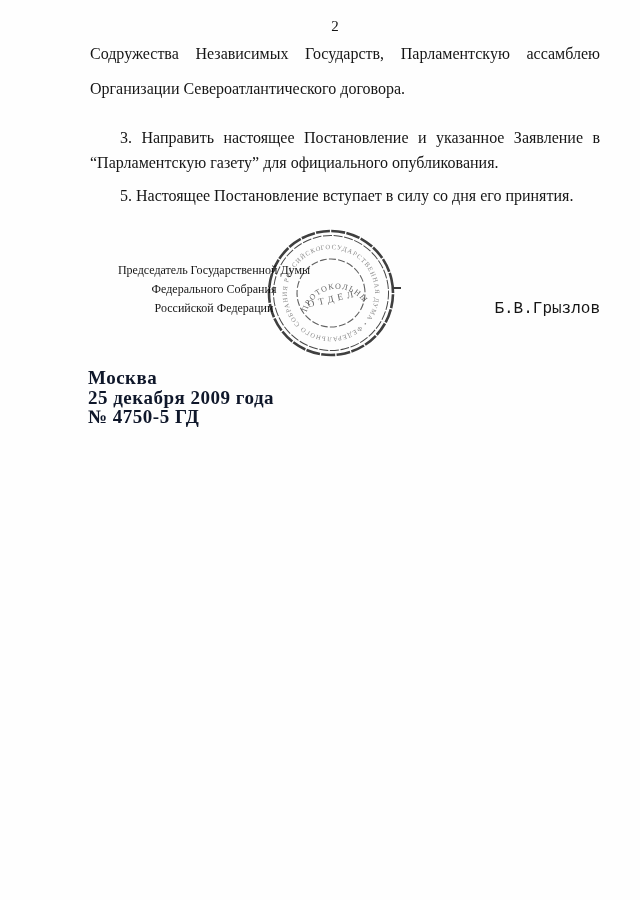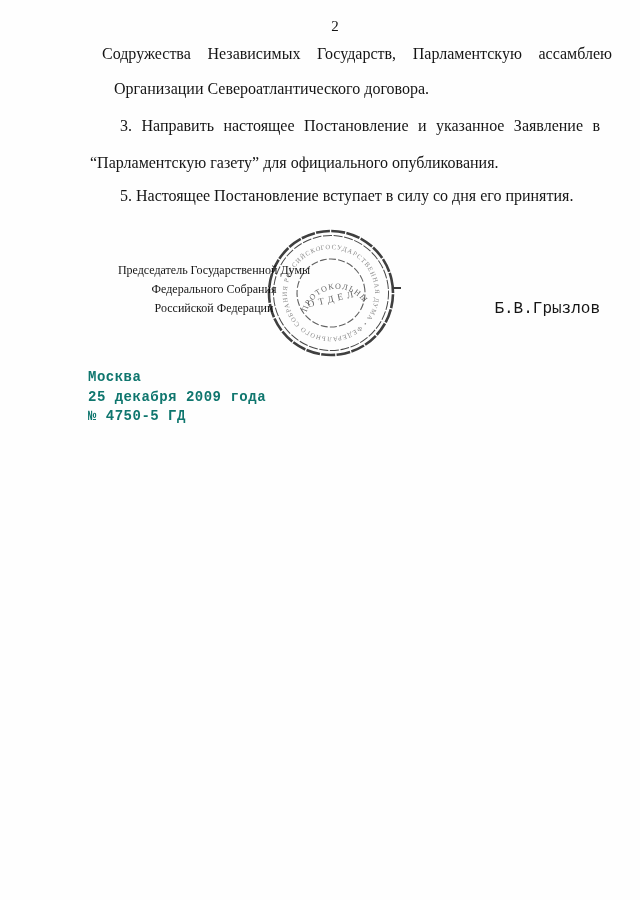--- a/index.html
+++ b/index.html
@@ -43,26 +43,26 @@
   .sig-name {
     position: absolute;
     left: 470px; top: 300px; width: 130px;
     text-align: right;
     font-size: 16px;
     font-family: Liberation Mono, monospace;
   }
   .footer {
     position: absolute;
     left: 88px; top: 368px;
-    font-family: Liberation Mono, monospace;
+    font-family: Liberation Serif, serif;
     font-weight: bold;
-    font-size: 14px;
+    font-size: 19px;
     line-height: 19.5px;
     letter-spacing: 0.5px;
-    color: #0f766e;
+    color: #0f172a;
   }
   .stamp {
     position: absolute;
     left: 262px; top: 224px;
     width: 138px; height: 138px;
     opacity: 0.88;
     mix-blend-mode: multiply;
     transform: rotate(-13deg);
   }
   .stamp-artifact {
@@ -72,25 +72,25 @@
     background: #3a3a3a;
   }
 </style>
 </head>
 <body>
 
 <div class="page">
 
   <div class="page-num">2</div>
 
-  <div class="txt jline" style="left:90px; top:44px; width:510px;margin-left:12px;">Содружества Независимых Государств, Парламентскую ассамблею</div>
+  <div class="txt jline" style="left:90px; top:44px; width:510px;">Содружества Независимых Государств, Парламентскую ассамблею</div>
 
-  <div class="txt" style="left:90px; top:79px;margin-left:24px;">Организации Североатлантического договора.</div>
+  <div class="txt" style="left:90px; top:79px;">Организации Североатлантического договора.</div>
 
-  <div class="txt jline" style="left:120px; top:116px; width:480px;">3. Направить настоящее Постановление и указанное Заявление в</div>
+  <div class="txt jline" style="left:120px; top:128px; width:480px;">3. Направить настоящее Постановление и указанное Заявление в</div>
 
   <div class="txt" style="left:90px; top:153px;">“Парламентскую газету” для официального опубликования.</div>
 
   <div class="txt" style="left:120px; top:186px;">5. Настоящее Постановление вступает в силу со дня его принятия.</div>
 
   <div class="sig-block">
     <div>Председатель Государственной Думы</div>
     <div>Федерального Собрания</div>
     <div>Российской Федерации</div>
   </div>

